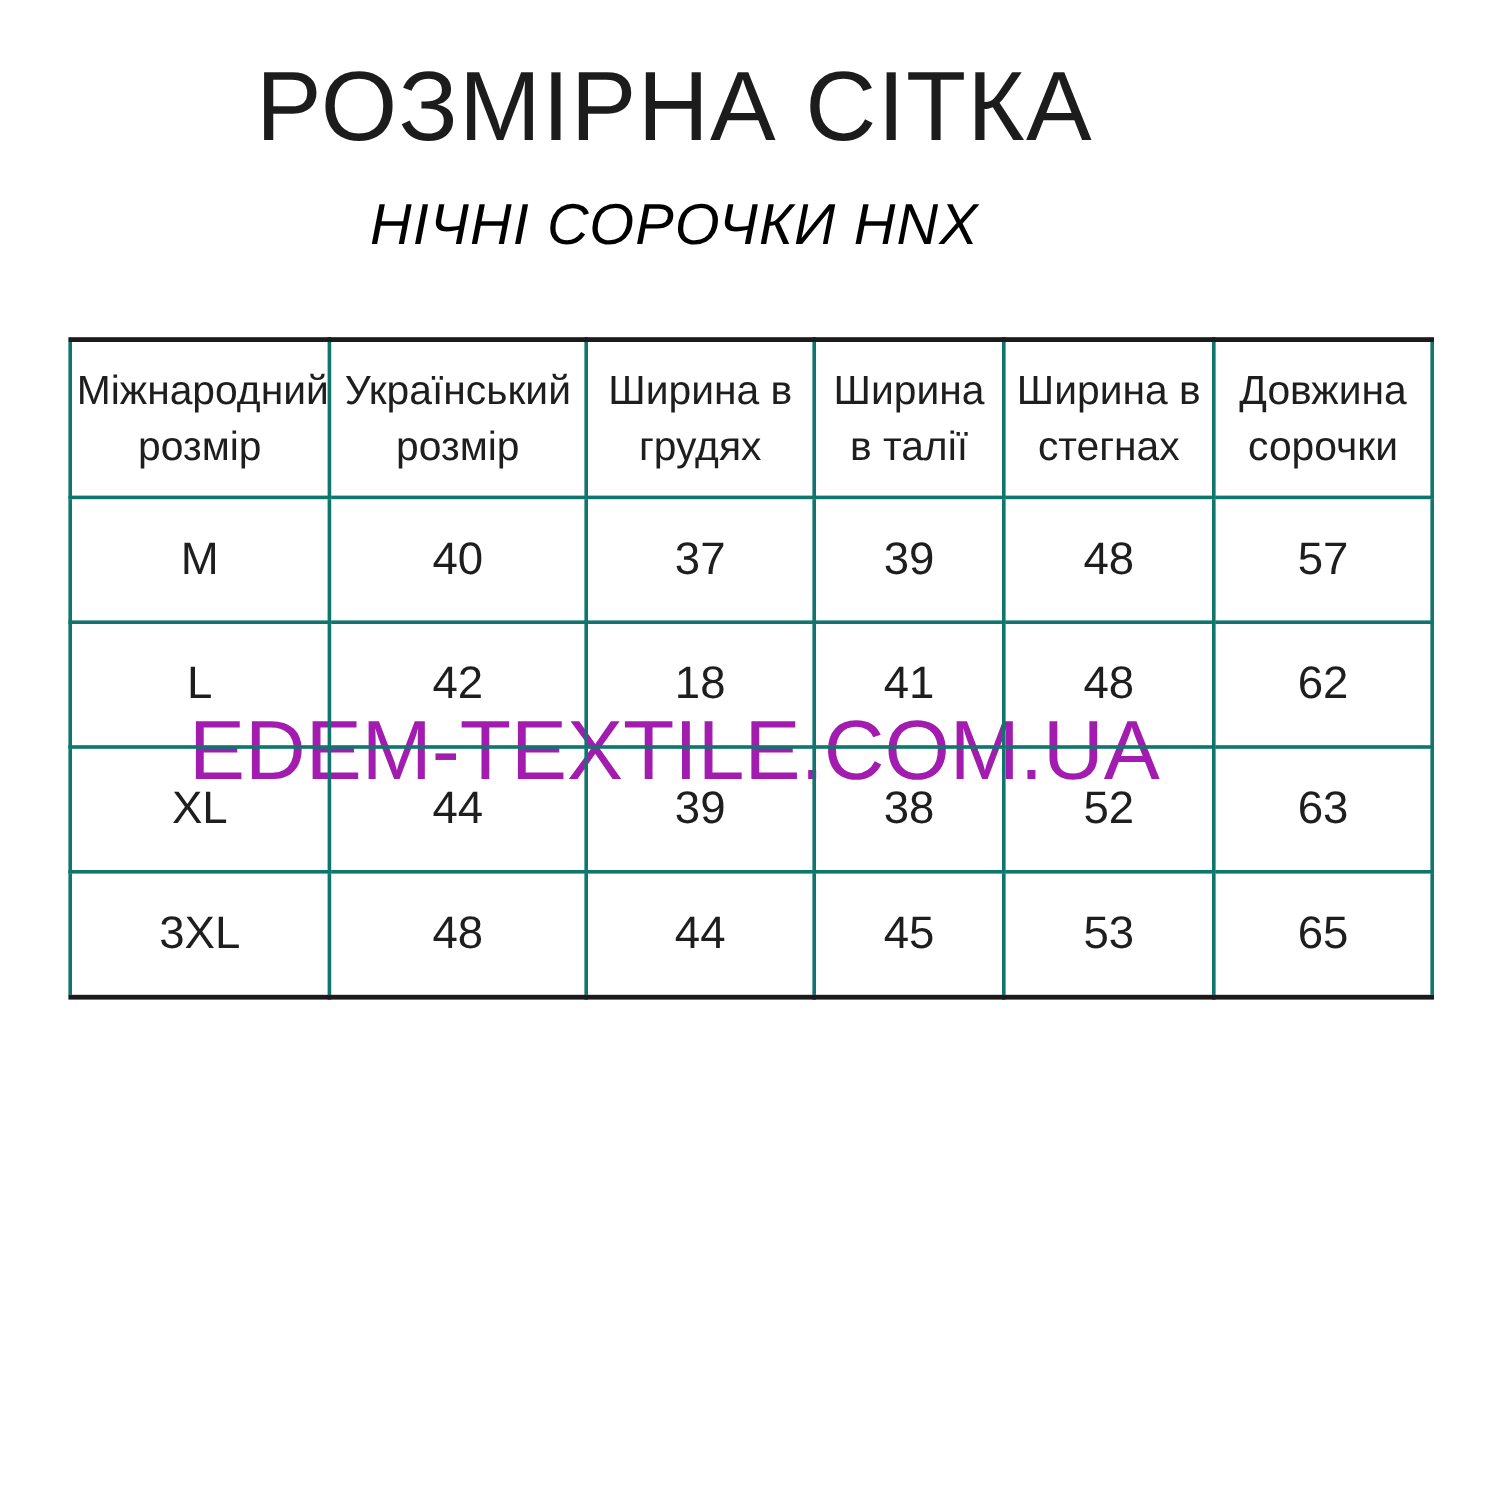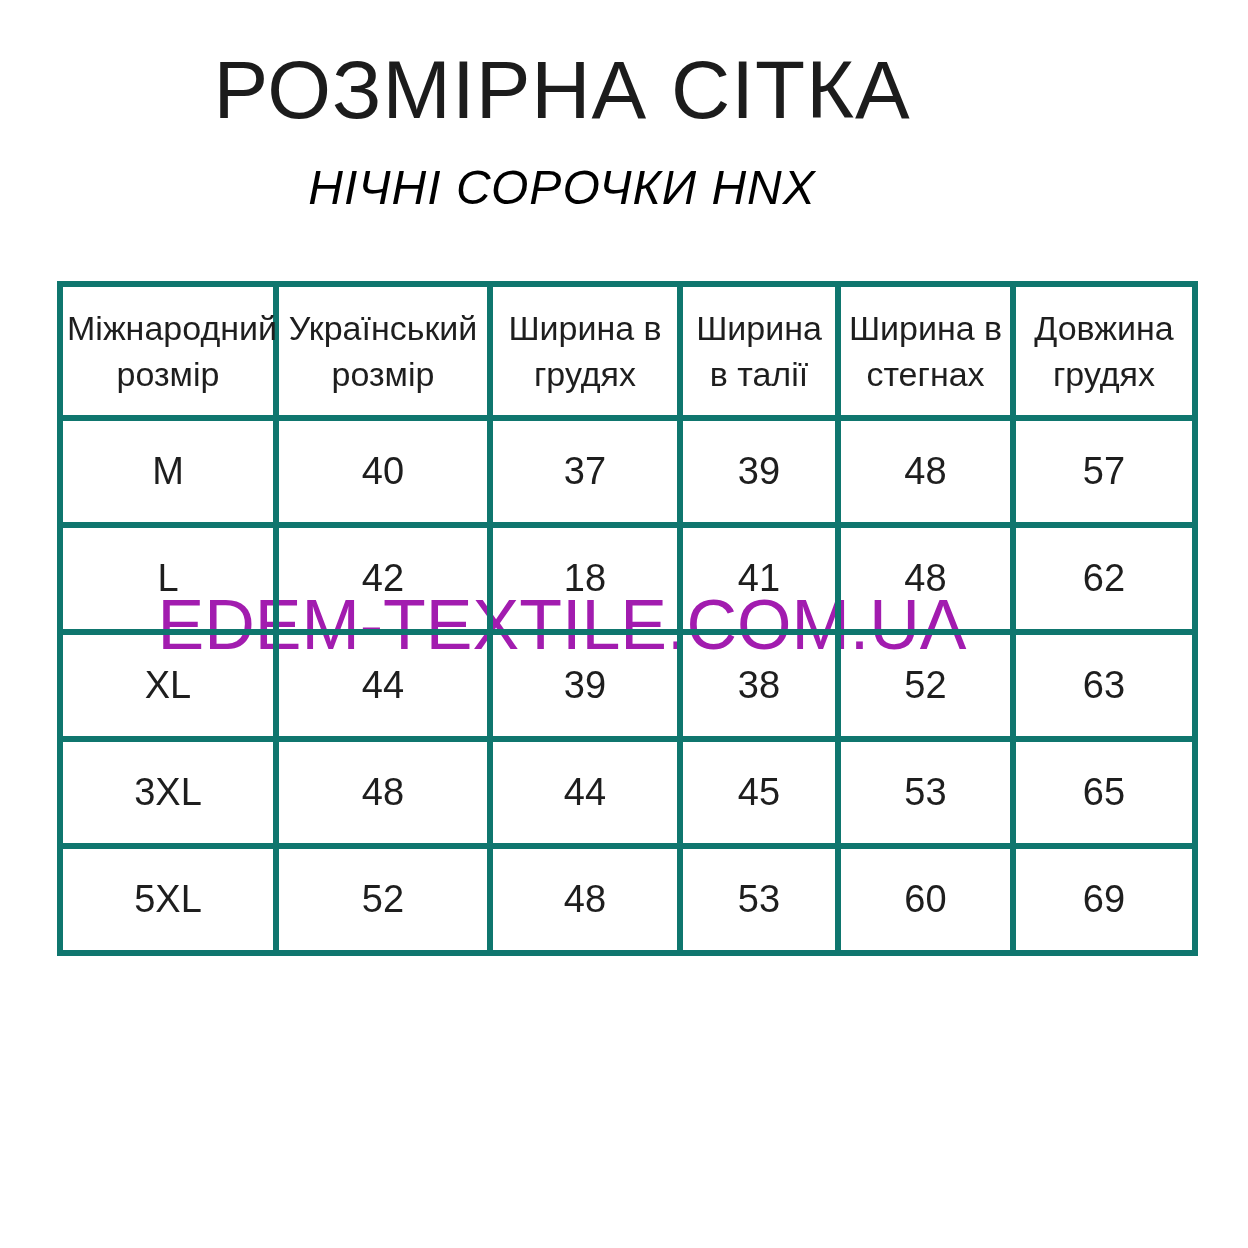--- a/index.html
+++ b/index.html
@@ -55,21 +55,21 @@
     width: 1135px;
     table-layout: fixed;
     border-collapse: collapse;
     background: transparent;
     border: 2px solid #1b1b1b;
     border-top-width: 4px;
     border-bottom-width: 4px;
   }
   table.size-table th,
   table.size-table td {
-    border: 6px solid #0f766e;
+    border: 3px solid #0f766e;
     text-align: center;
     vertical-align: middle;
     color: #1e1e1e;
     background: transparent;
     padding: 0 4px;
   }
   table.size-table th {
     height: 128px;
     font-size: 34px;
     line-height: 1.36;
@@ -107,21 +107,21 @@
         <col class="c5">
         <col class="c6">
     </colgroup>
     <thead>
       <tr>
         <th>Міжнародний розмір</th>
         <th>Український розмір</th>
         <th>Ширина в грудях</th>
         <th>Ширина в талії</th>
         <th>Ширина в стегнах</th>
-        <th>Довжина грудях</th>
+        <th>Довжина сорочки</th>
       </tr>
     </thead>
     <tbody>
         <tr>
           <td>M</td>
           <td>40</td>
           <td>37</td>
           <td>39</td>
           <td>48</td>
           <td>57</td>
@@ -143,24 +143,16 @@
           <td>63</td>
         </tr>
         <tr>
           <td>3XL</td>
           <td>48</td>
           <td>44</td>
           <td>45</td>
           <td>53</td>
           <td>65</td>
         </tr>
-        <tr>
-          <td>5XL</td>
-          <td>52</td>
-          <td>48</td>
-          <td>53</td>
-          <td>60</td>
-          <td>69</td>
-        </tr>
       </tbody>
   </table>
 
 </div>
 
 </body></html>

